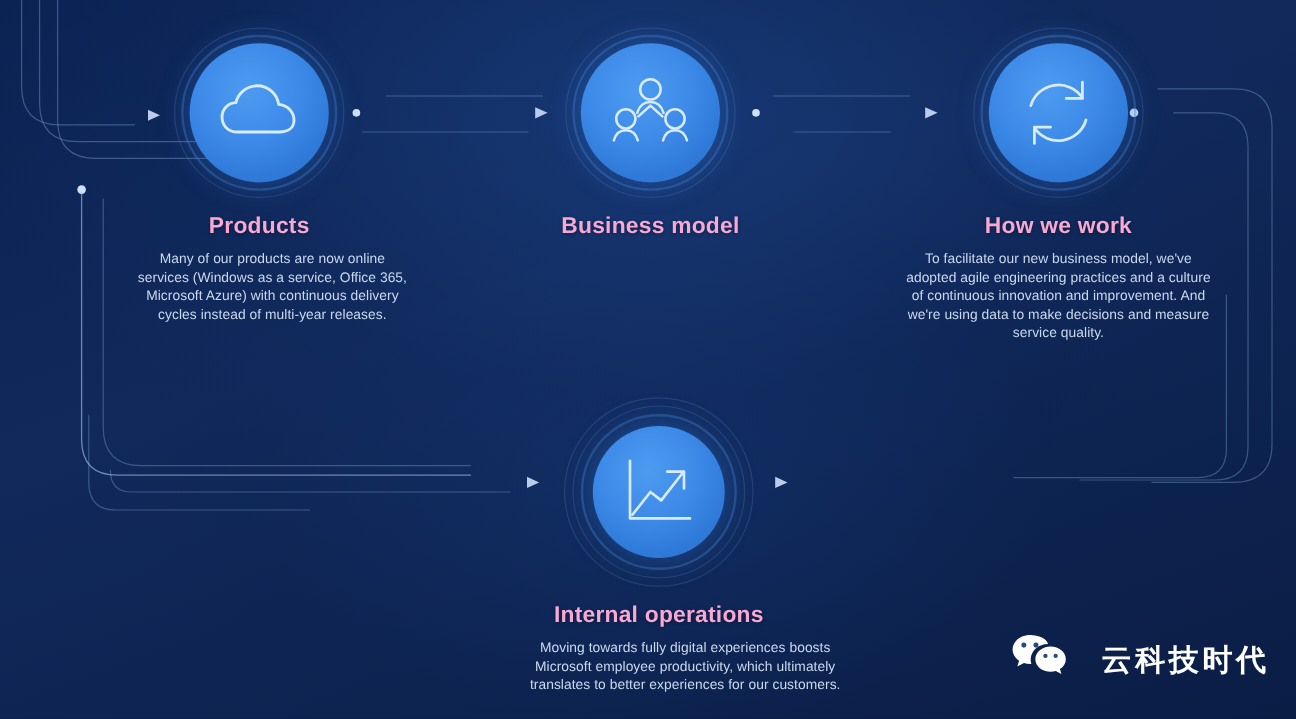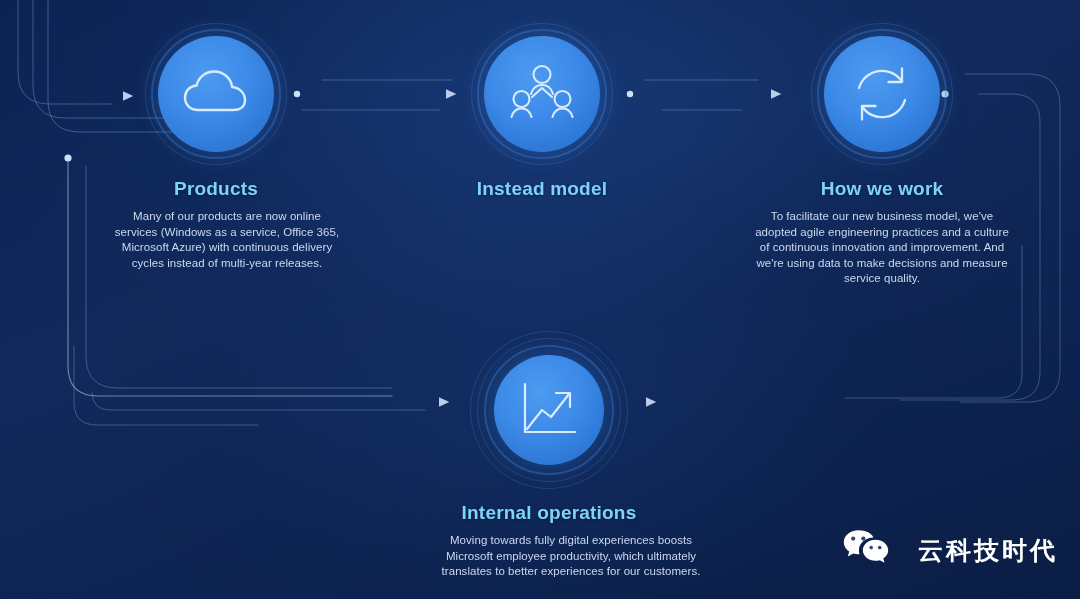--- a/index.html
+++ b/index.html
@@ -76,21 +76,21 @@
   .icon-holder {
     position: absolute;
     display: flex;
     align-items: center;
     justify-content: center;
   }
   .node-title {
     margin-top: 12px;
     font-size: 19px;
     font-weight: 600;
-    color: #7dd3fc;
+    color: #f9a8d4;
     letter-spacing: 0.2px;
     text-shadow: 0 1px 3px rgba(0,0,0,0.35);
   }
   .node-desc {
     margin: 9px auto 0;
     font-size: 11.5px;
     line-height: 15.5px;
     color: #cbd9ee;
     letter-spacing: 0.05px;
   }
@@ -230,21 +230,21 @@
           <circle cx="33" cy="11.5" r="8.5"></circle>
           <path d="M22,31 C23.6,25.3 27.9,22 33,22 C38.1,22 42.4,25.3 44,31"></path>
           <circle cx="12.5" cy="36" r="8"></circle>
           <path d="M2.5,54 C4,48.6 7.9,45.5 12.5,45.5 C17.1,45.5 21,48.6 22.5,54"></path>
           <circle cx="53.5" cy="36" r="8"></circle>
           <path d="M43.5,54 C45,48.6 48.9,45.5 53.5,45.5 C58.1,45.5 62,48.6 63.5,54"></path>
           <path d="M23,34 L33,25 L43,34"></path>
         </svg>
       </div>
     </div>
-    <div class="node-title">Instead model</div>
+    <div class="node-title">Business model</div>
   </div>
 
   <div class="node" id="node-howwework">
     <div class="circle-wrap w144">
       <div class="ring r2 soft"></div>
       <div class="ring r1 glow"></div>
       <div class="disc"></div>
       <div class="icon-holder">
         <svg width="66" height="66" viewBox="0 0 66 66" fill="none" stroke="#d9ecff" stroke-width="2.3" stroke-linejoin="round" stroke-linecap="round">
           <path d="M10,27 A24,24 0 0 1 53,20.5"></path>

